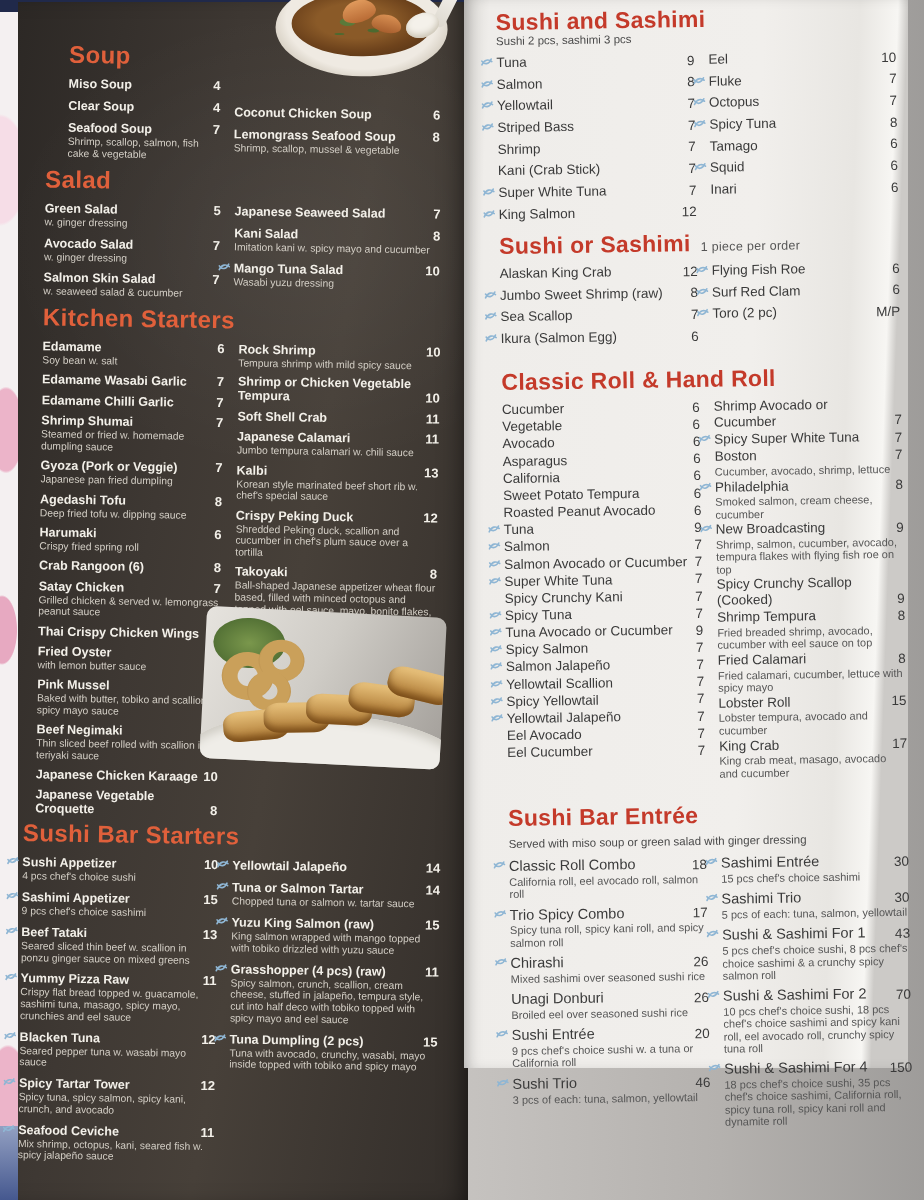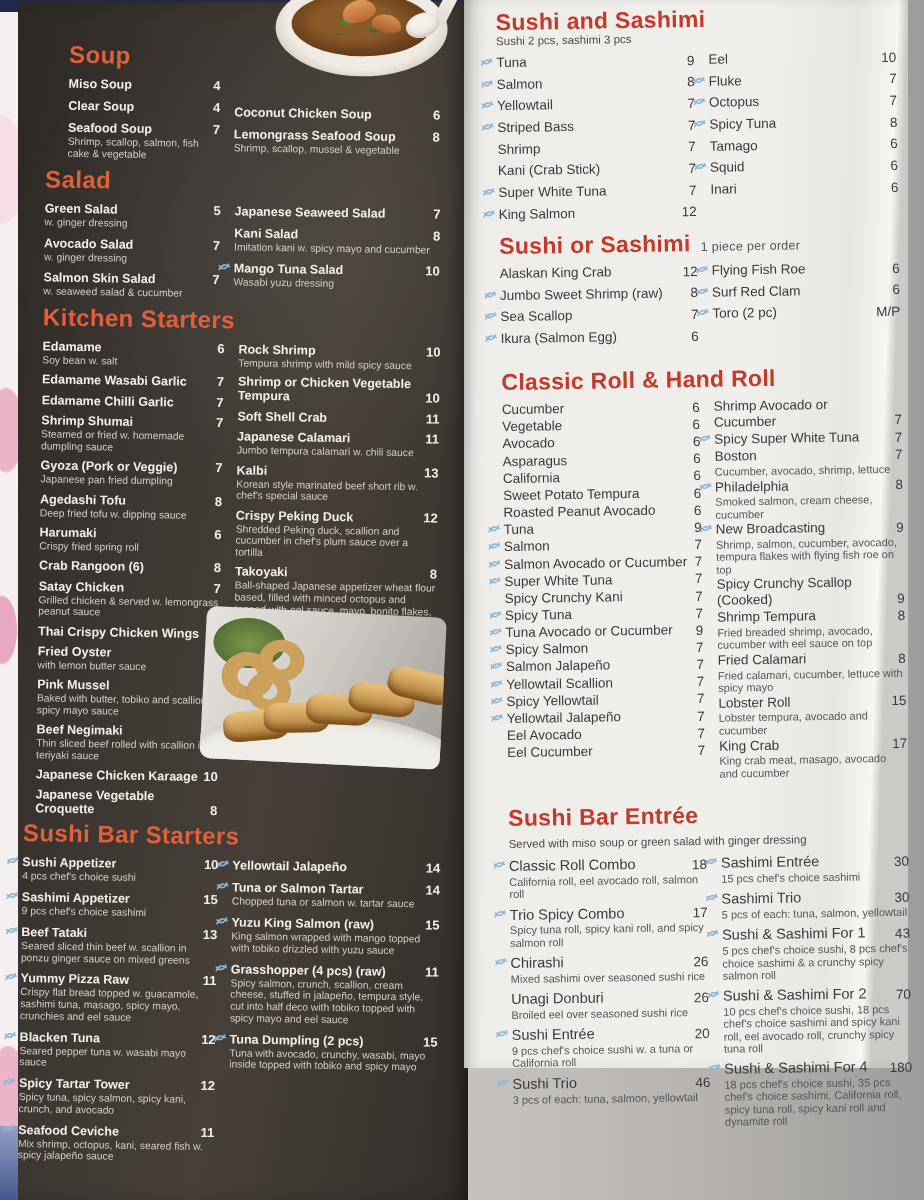--- a/index.html
+++ b/index.html
@@ -1238,21 +1238,21 @@
                 </div>
                 <div class="mi">
                   <div class="mi-head">
                     <span class="fish">
                       <svg viewBox="0 0 20 16" aria-hidden="true">
                         <path d="M2 12 C6 3,13 3,18 7"></path>
                         <path d="M2 6 C6 12,13 12,17 3"></path>
                       </svg>
                     </span>
                     <span class="mi-name">Sushi &amp; Sashimi For 4</span>
-                    <span class="mi-price">180</span>
+                    <span class="mi-price">150</span>
                   </div>
                   <div class="mi-desc">18 pcs chef's choice sushi, 35 pcs chef's choice sashimi, California roll, spicy tuna roll, spicy kani roll and dynamite roll</div>
                 </div>
               </div>
             </div>
           </section>
         </div>
     </div>
   </div>
 </main>

